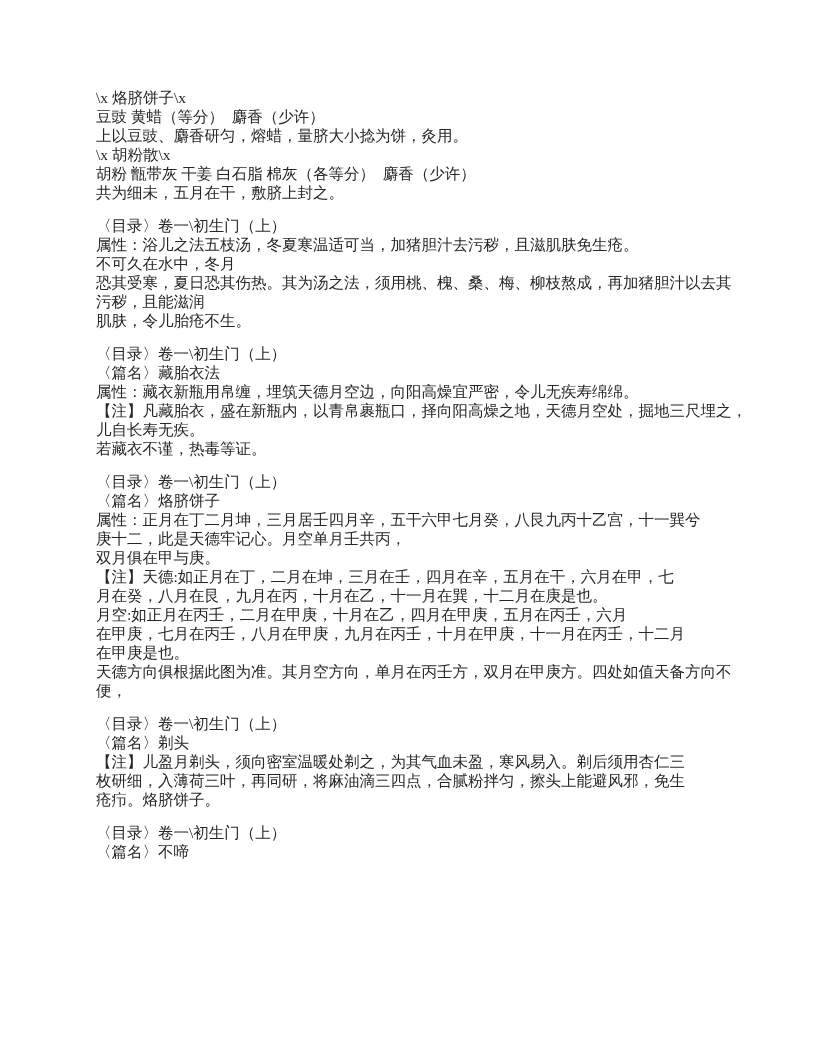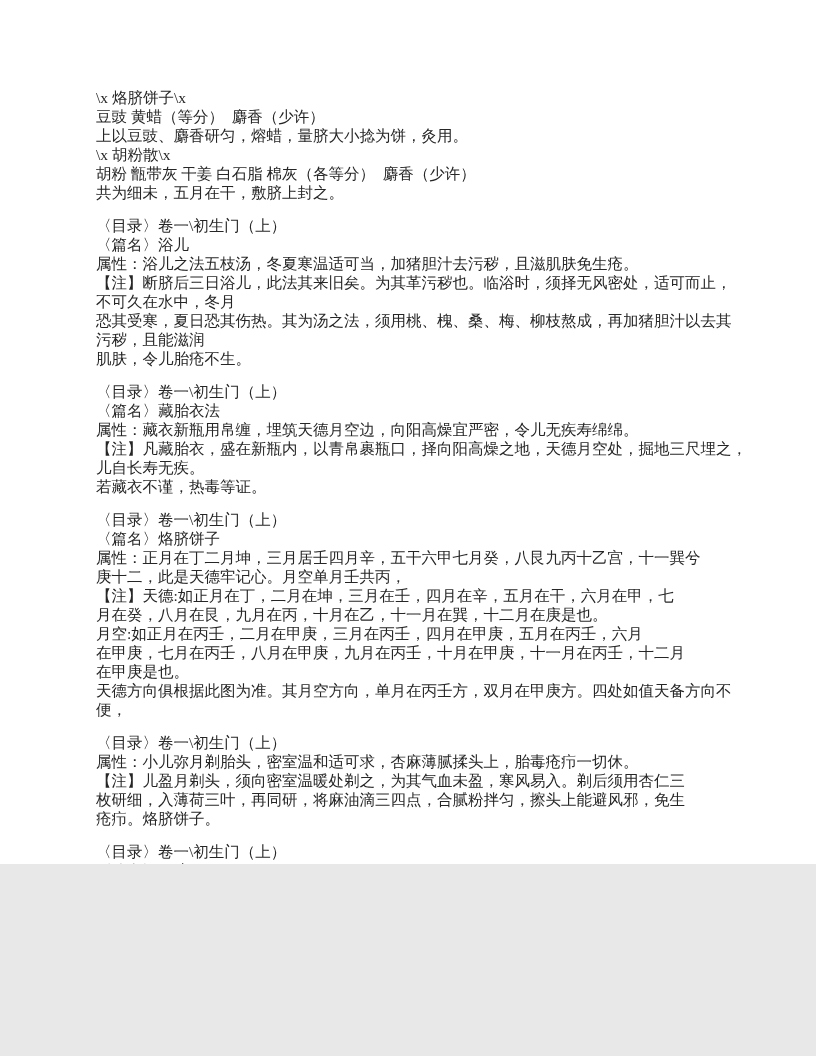--- a/index.html
+++ b/index.html
@@ -3,21 +3,21 @@
 <meta charset="utf-8">
 <style>
   html, body {
     margin: 0;
     padding: 0;
     background: #e8e8e8;
   }
   .page {
     position: relative;
     width: 816px;
-    height: 864px;
+    height: 1056px;
     margin: 0 auto;
     background: #ffffff;
     overflow: hidden;
     font-family: "Liberation Serif", "DejaVu Serif", serif;
   }
   .text-layer {
     position: absolute;
     left: 96px;
     top: 88px;
     width: 660px;
@@ -41,52 +41,51 @@
       <div class="block">
         <div class="line">\x 烙脐饼子\x</div>
         <div class="line">豆豉 黄蜡（等分）  麝香（少许）</div>
         <div class="line">上以豆豉、麝香研匀，熔蜡，量脐大小捻为饼，灸用。</div>
         <div class="line">\x 胡粉散\x</div>
         <div class="line">胡粉 甑带灰 干姜 白石脂 棉灰（各等分）  麝香（少许）</div>
         <div class="line">共为细未，五月在干，敷脐上封之。</div>
       </div>
       <div class="block">
         <div class="line">〈目录〉卷一\初生门（上）</div>
-        <div class="line">〈篇名〉浴儿</div>
         <div class="line">属性：浴儿之法五枝汤，冬夏寒温适可当，加猪胆汁去污秽，且滋肌肤免生疮。</div>
-        <div class="line">【注】断脐后三日浴儿，此法其来旧矣。为其革污秽也。临浴时，须择无风密处，适可而止，</div>
         <div class="line">不可久在水中，冬月</div>
         <div class="line">恐其受寒，夏日恐其伤热。其为汤之法，须用桃、槐、桑、梅、柳枝熬成，再加猪胆汁以去其</div>
         <div class="line">污秽，且能滋润</div>
         <div class="line">肌肤，令儿胎疮不生。</div>
       </div>
       <div class="block">
         <div class="line">〈目录〉卷一\初生门（上）</div>
         <div class="line">〈篇名〉藏胎衣法</div>
         <div class="line">属性：藏衣新瓶用帛缠，埋筑天德月空边，向阳高燥宜严密，令儿无疾寿绵绵。</div>
         <div class="line">【注】凡藏胎衣，盛在新瓶内，以青帛裹瓶口，择向阳高燥之地，天德月空处，掘地三尺埋之，</div>
         <div class="line">儿自长寿无疾。</div>
         <div class="line">若藏衣不谨，热毒等证。</div>
       </div>
       <div class="block">
         <div class="line">〈目录〉卷一\初生门（上）</div>
         <div class="line">〈篇名〉烙脐饼子</div>
         <div class="line">属性：正月在丁二月坤，三月居壬四月辛，五干六甲七月癸，八艮九丙十乙宫，十一巽兮</div>
         <div class="line">庚十二，此是天德牢记心。月空单月壬共丙，</div>
+        <div class="line">双月俱在甲与庚。</div>
         <div class="line">【注】天德:如正月在丁，二月在坤，三月在壬，四月在辛，五月在干，六月在甲，七</div>
         <div class="line">月在癸，八月在艮，九月在丙，十月在乙，十一月在巽，十二月在庚是也。</div>
-        <div class="line">月空:如正月在丙壬，二月在甲庚，三月在丙壬，四月在甲庚，五月在丙壬，六月</div>
+        <div class="line">月空:如正月在丙壬，二月在甲庚，十月在乙，四月在甲庚，五月在丙壬，六月</div>
         <div class="line">在甲庚，七月在丙壬，八月在甲庚，九月在丙壬，十月在甲庚，十一月在丙壬，十二月</div>
         <div class="line">在甲庚是也。</div>
         <div class="line">天德方向俱根据此图为准。其月空方向，单月在丙壬方，双月在甲庚方。四处如值天备方向不</div>
         <div class="line">便，</div>
       </div>
       <div class="block">
         <div class="line">〈目录〉卷一\初生门（上）</div>
-        <div class="line">属性：小儿弥月剃胎头，密室温和适可求，杏麻薄腻揉头上，胎毒疮疖一切休。</div>
+        <div class="line">〈篇名〉剃头</div>
         <div class="line">【注】儿盈月剃头，须向密室温暖处剃之，为其气血未盈，寒风易入。剃后须用杏仁三</div>
         <div class="line">枚研细，入薄荷三叶，再同研，将麻油滴三四点，合腻粉拌匀，擦头上能避风邪，免生</div>
         <div class="line">疮疖。烙脐饼子。</div>
       </div>
       <div class="block">
         <div class="line">〈目录〉卷一\初生门（上）</div>
         <div class="line">〈篇名〉不啼</div>
       </div>
     </div>
 </div>

